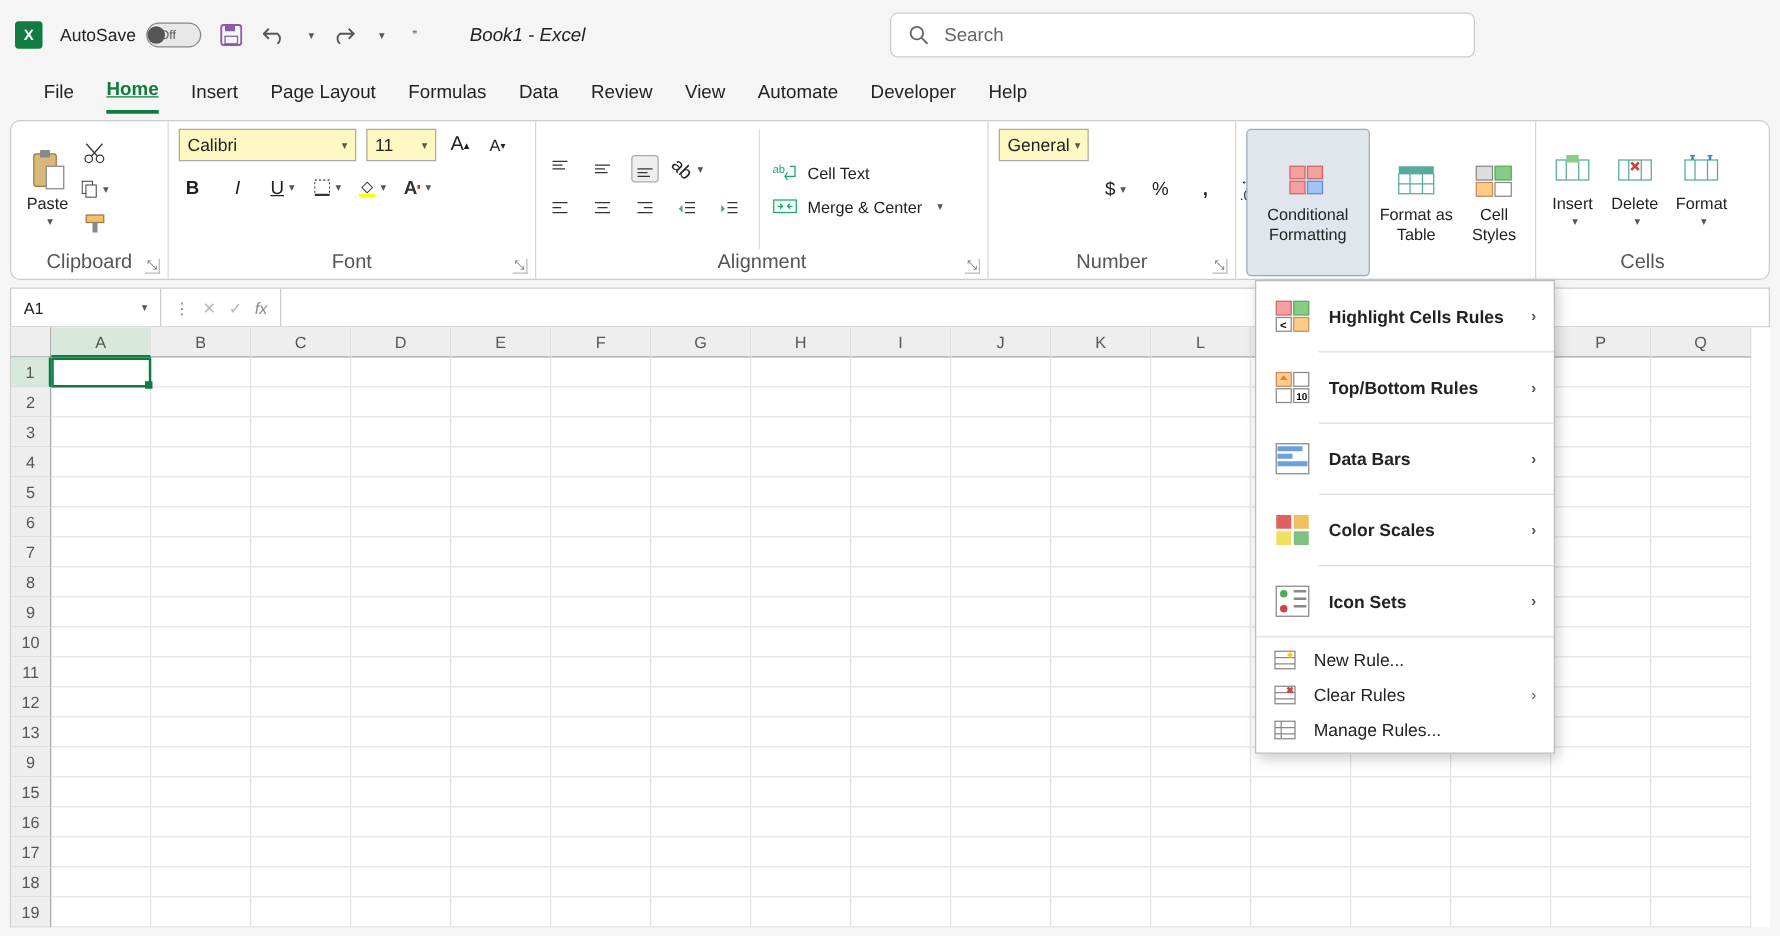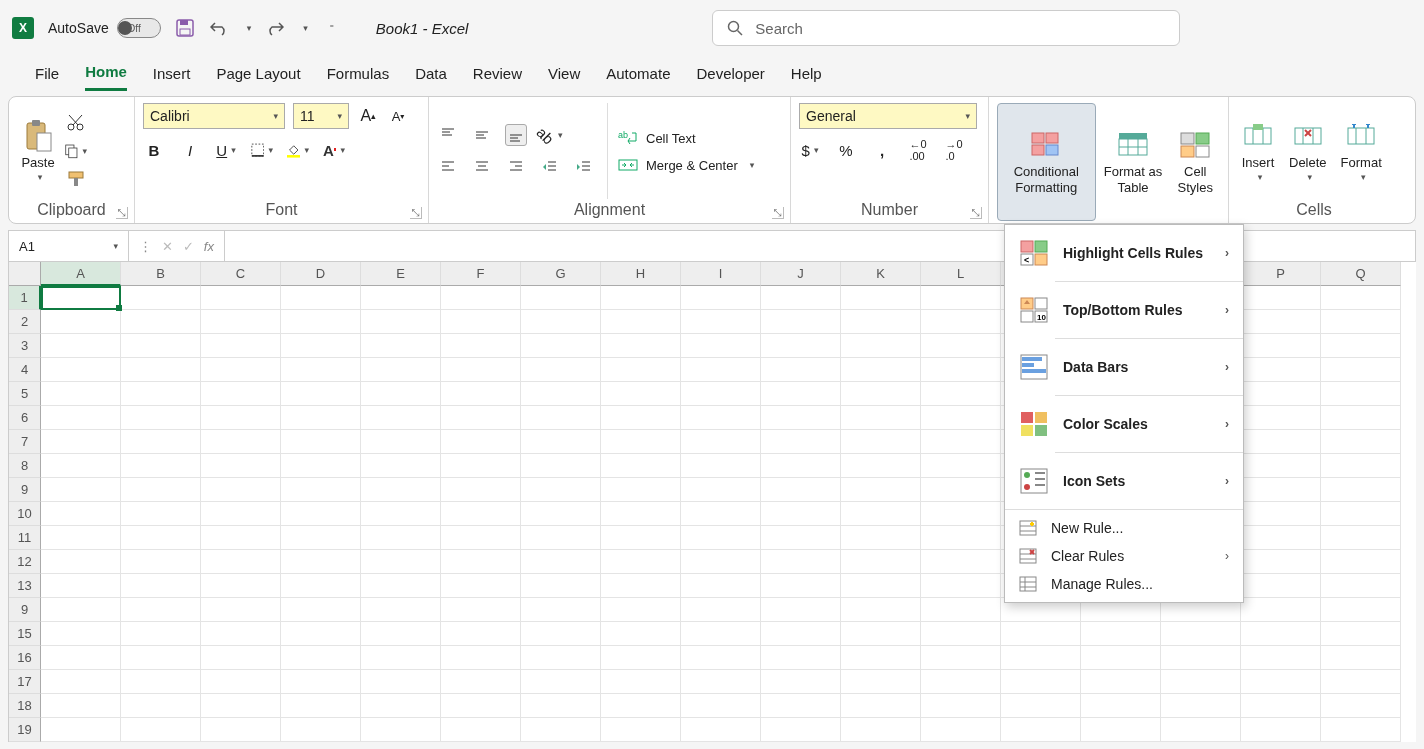--- a/index.html
+++ b/index.html
@@ -12,21 +12,21 @@
 .toggle { width: 44px; height: 20px; border: 1px solid #888; border-radius: 10px; background: #e8e8e8; display: flex; align-items: center; padding: 0 2px; font-size: 10px; color: #555; justify-content: flex-end; gap:3px;}
 .toggle-knob { width: 14px; height: 14px; background: #555; border-radius: 50%; position:relative; left:-26px;}
 .qat-btn { width: 20px; height: 20px; display: flex; align-items: center; justify-content: center; color: #555; }
 .save-icon { color: #8a5cab; font-size: 18px; }
 .doc-title { font-size: 15px; margin-left: 20px; font-style: italic; }
 .search-box { margin-left: 230px; width: 468px; height: 36px; background: #fff; border: 1px solid #ccc; border-radius: 6px; display: flex; align-items: center; padding: 0 14px; gap: 12px; color: #666; font-size: 15px; }
 
 
 .tabs { height: 36px; display: flex; align-items: center; padding-left: 35px; gap: 26px; font-size: 15px; }
 .tab { padding: 6px 0 8px 0; cursor: pointer; }
-.tab.active { color: #0f7b41; border-bottom: 3px solid #0f7b41; font-weight: 600; }
+.tab.active { color: #0f7b41; border-bottom: 3px solid #0f7b41; font-weight: 600; text-decoration: underline; }
 
 
 .ribbon { background: #fff; border: 1px solid #ccc; border-radius: 8px; margin: 4px 8px 0 8px; height: 128px; display: flex; position: relative; }
 .group { border-right: 1px solid #d8d8d8; padding: 6px 8px 2px 8px; display: flex; flex-direction: column; justify-content: space-between; position: relative; }
 .group-label { text-align: center; font-size: 16px; color: #555; padding: 2px 0; }
 .group-content { display: flex; gap: 6px; flex: 1; }
 .dialog-launcher { position: absolute; bottom: 4px; right: 6px; font-size: 10px; color: #666; border:1px solid #bbb; width:12px; height:12px; display:flex; align-items:center; justify-content:center; border-top:none; border-left:none;}
 .big-btn { display: flex; flex-direction: column; align-items: center; justify-content: center; padding: 2px 4px; gap: 2px; font-size: 13px; text-align: center; line-height: 1.2; border-radius: 4px; }
 .big-btn.active { background: #e0e6ec; border: 1px solid #9aaab8; }
 .icon-lg { width: 34px; height: 34px; display: flex; align-items: center; justify-content: center; }
@@ -305,21 +305,21 @@
           <span>Merge &amp; Center</span>
           <span class="caret">▾</span>
         </div>
       </div>
     </div>
     <div class="group-label">Alignment</div>
     <div class="dialog-launcher">⤡</div>
   </div>
 
   <div class="group" style="width:198px">
-    <div class="group-content" style="flex-direction:column;gap:10px;">
+    <div class="group-content" style="flex-direction:row;gap:10px;">
       <div class="combo" style="width:178px">
           <span>General</span>
           <span class="caret">▾</span>
         </div>
       <div class="small-row" style="gap:14px;">
         <div class="mini-btn">$<span class="caret">▾</span></div>
         <div class="mini-btn">%</div>
         <div class="mini-btn">
             <b>,</b>
           </div>

